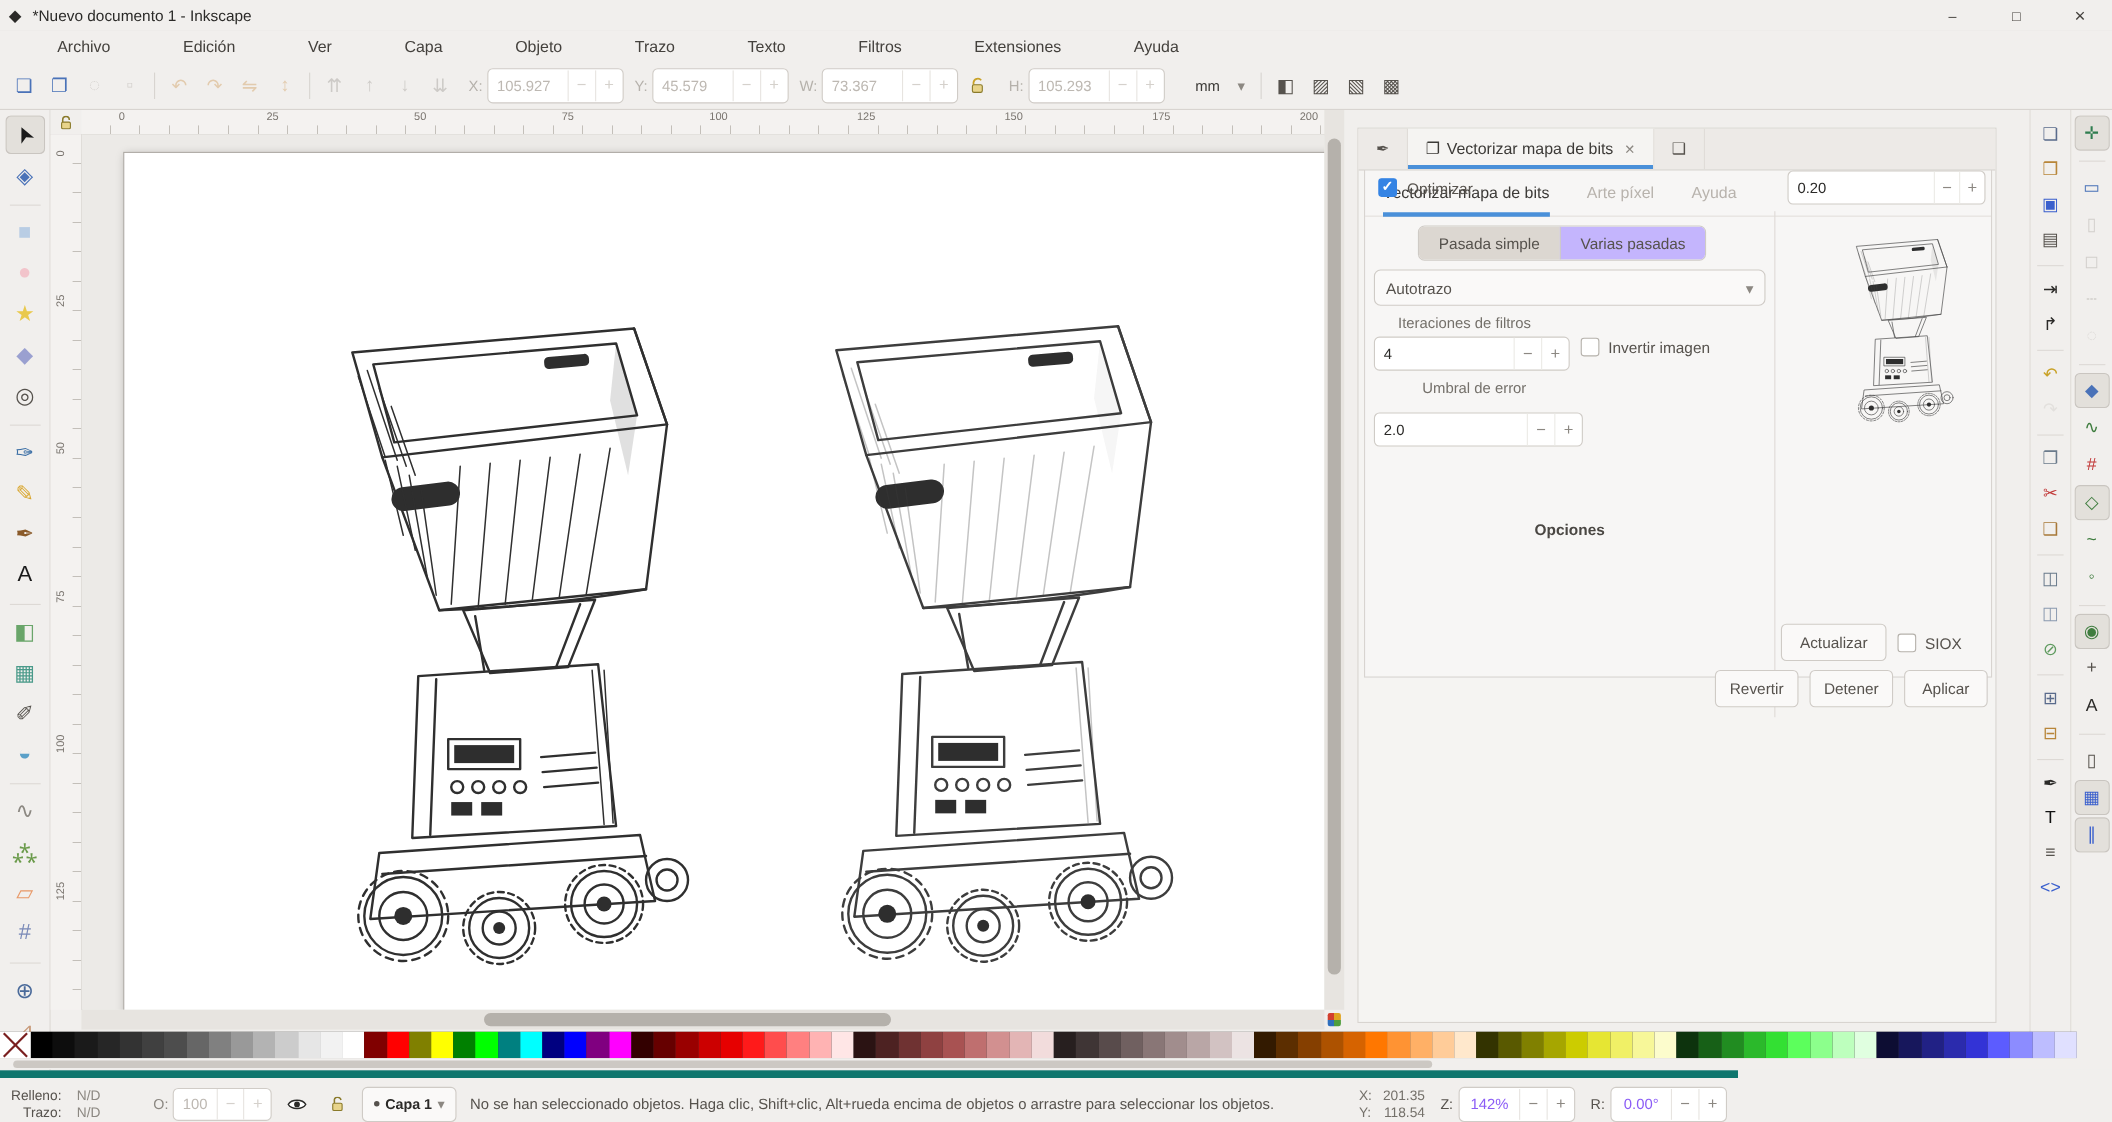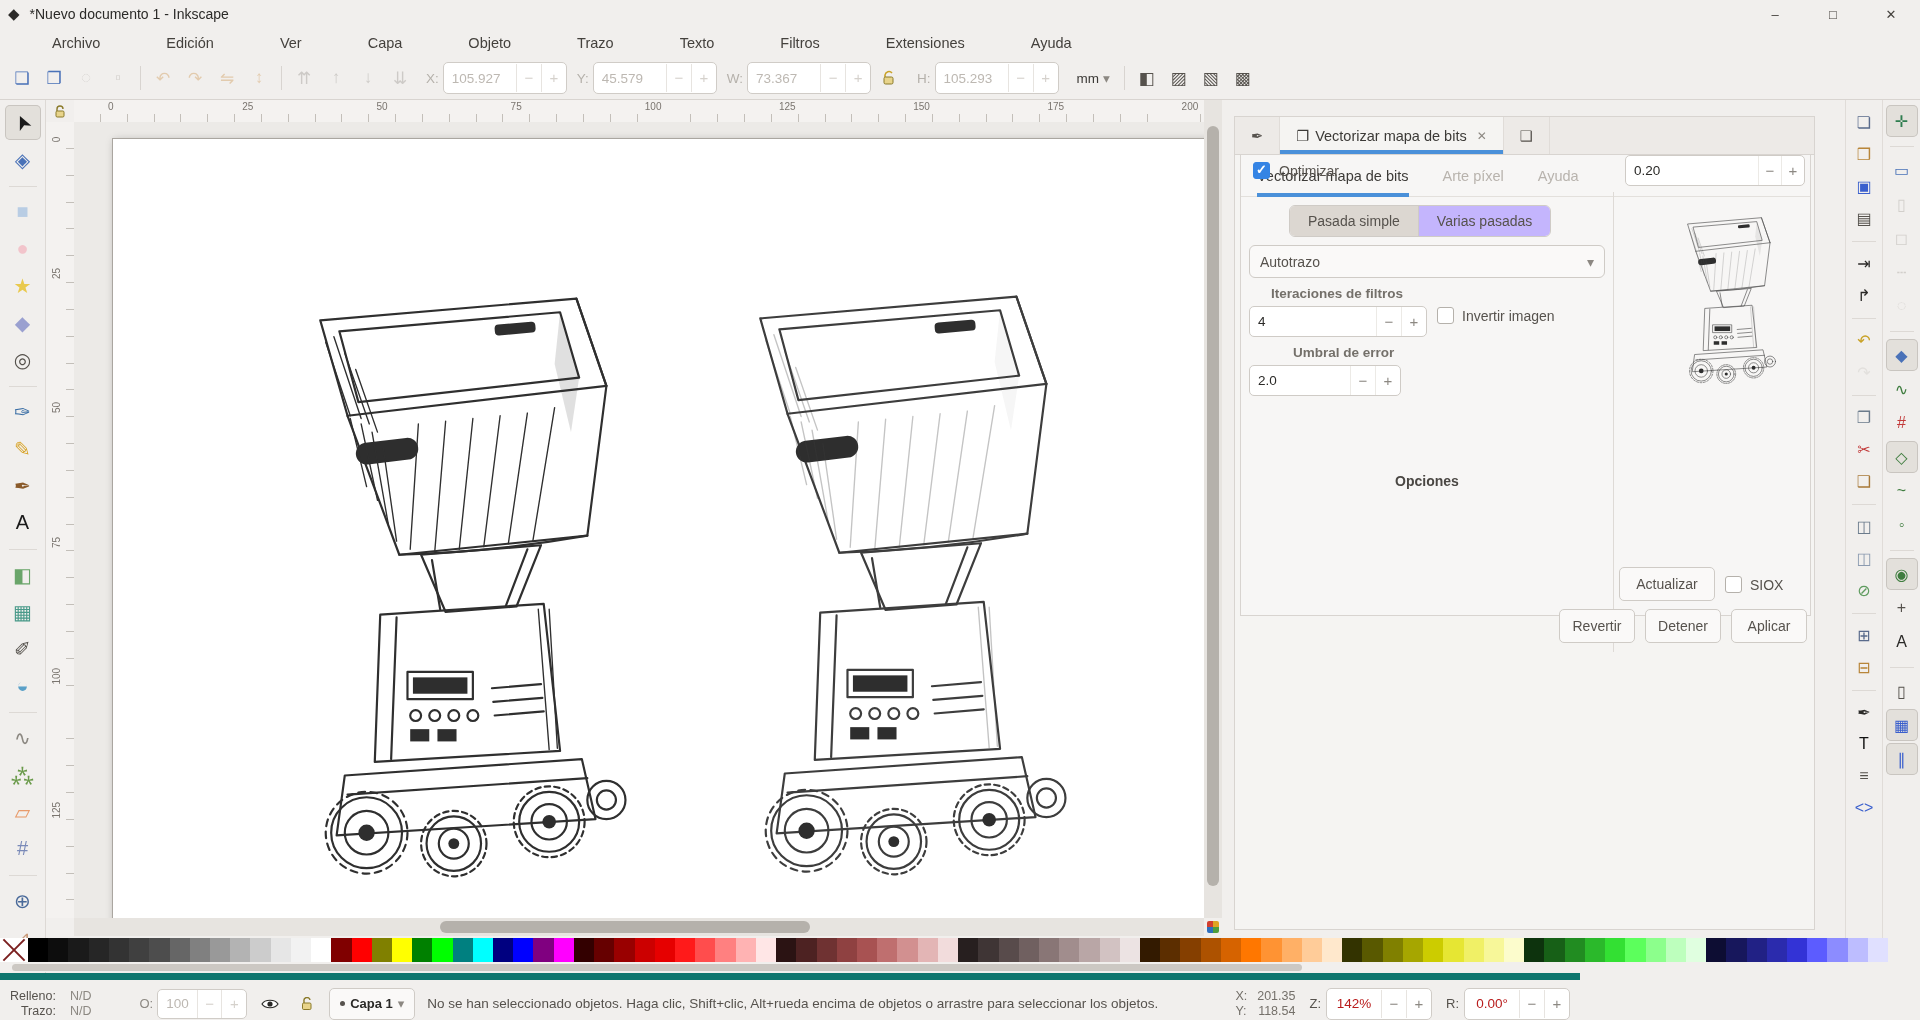--- a/index.html
+++ b/index.html
@@ -17,21 +17,21 @@
   #toolbar{left:0;top:57px;width:1920px;height:43px;background:#f1efed;border-bottom:1px solid #d8d4d0;display:flex;align-items:center;padding-left:6px;box-sizing:border-box;}
   .tbtn{width:32px;height:32px;border-radius:4px;display:flex;align-items:center;justify-content:center;font-size:17px;}
   .tbtn.sep{width:1px;height:24px;background:#d8d4d0;border-radius:0;margin:0 6px;}
   .disabled{opacity:.35;}
   .fldlab{font-size:13.5px;color:#b5b1ab;margin:0 4px 0 10px;}
   .spin{display:flex;align-items:center;height:30px;background:#fff;border:1px solid #d0ccc7;border-radius:5px;overflow:hidden;}
   .spin .val{flex:1;padding:0 8px;font-size:13.5px;color:#3c3a37;white-space:nowrap;}
   .spin .b{width:24px;text-align:center;color:#8c8882;font-size:15px;border-left:1px solid #e7e4e0;line-height:28px;}
   .spin.dim .val{color:#bdb8b2;}
   .spin.dim .b{color:#d5d1cc;}
-  .units{display:flex;align-items:center;gap:4px;margin-left:10px;font-size:13.5px;color:#3c3a37;padding:5px 8px;border-radius:4px;text-align:center;}
+  .units{display:flex;align-items:center;gap:16px;margin-left:20px;font-size:13.5px;color:#3c3a37;padding:5px 8px;border-radius:4px;text-align:center;}
   
   #toolbox{left:0;top:100px;width:46px;height:873px;background:#f1efed;border-right:1px solid #ddd9d5;display:flex;flex-direction:column;align-items:center;padding-top:4px;box-sizing:border-box;}
   .tool{width:36px;height:35px;border-radius:5px;display:flex;align-items:center;justify-content:center;font-size:20px;margin:1px 0;}
   .tool.active{background:#e3e0db;box-shadow:inset 0 0 0 1px #c9c5c0;}
   .tool.sep{height:7px;width:28px;border-bottom:1px solid #ddd9d5;border-radius:0;margin-bottom:6px;}
   [data-name="selector-tool"] [data-glyph]{display:inline-block;transform:rotate(-115deg);}
   
   #corner-lock{left:46px;top:100px;width:28px;height:22px;background:#f1efed;border-bottom:1px solid #c9c5c0;display:flex;align-items:center;justify-content:center;}
   #hruler{left:74px;top:100px;width:1130px;height:22px;background:#f4f2f0;border-bottom:1px solid #b5b1ab;background-image:repeating-linear-gradient(to right,transparent 0 25.9px,#c3bfb9 25.9px 26.84px);background-size:100% 8px;background-position:0 14px;background-repeat:no-repeat;}
   #hruler .rlabel{position:absolute;top:1px;font-size:10px;color:#7a756f;}
@@ -55,21 +55,21 @@
   #notebook{position:absolute;left:5px;top:37px;width:569px;height:460px;background:#f7f6f5;border:1px solid #d8d4d0;}
   #ntabs{position:absolute;left:0;top:0;width:100%;height:42px;display:flex;align-items:center;gap:34px;padding-left:16px;box-sizing:border-box;border-bottom:1px solid #e3e0dc;}
   .ntab{font-size:14.5px;color:#b8b3ad;height:42px;display:flex;align-items:center;}
   .ntab.active{color:#3c3a37;box-shadow:inset 0 -4px 0 #4a90d9;}
   .seg{position:absolute;left:48px;top:50px;display:flex;border:1px solid #cfcbc6;border-radius:6px;overflow:hidden;}
   .seg .opt{padding:7px 18px;font-size:14px;background:#c4b5fd;color:#56524d;}
   .seg .opt.active{background:#dcd7d1;}
   .seg .opt + .opt{border-left:1px solid #cfcbc6;}
   #autotrace{position:absolute;left:8px;top:90px;width:356px;height:33px;border:1px solid #cfcbc6;border-radius:6px;background:#faf9f8;display:flex;align-items:center;padding:0 10px;box-sizing:border-box;font-size:14px;color:#56524d;}
   #autotrace .arr{margin-left:auto;color:#8c8882;}
-  .grouplab{position:absolute;font-size:13.5px;color:#74706a;font-weight:bold;}
+  .grouplab{position:absolute;font-size:13.5px;color:#74706a;}
   .pspin{position:absolute;display:flex;align-items:center;background:#fff;border:1px solid #cfcbc6;border-radius:5px;height:31px;box-sizing:border-box;}
   .pspin .val{flex:1;padding:0 8px;font-size:13.5px;color:#2b2a28;}
   .pspin .b{width:24px;text-align:center;color:#8c8882;font-size:15px;border-left:1px solid #eceae6;line-height:29px;}
   .chk{width:17px;height:17px;border:1px solid #b5b1ab;border-radius:3px;background:#fff;box-sizing:border-box;flex:none;position:relative;}
   .chk.on{background:#3584e4;border-color:#3584e4;}
   .chk.on::after{content:"✓";position:absolute;left:2px;top:-1px;color:#fff;font-size:13px;font-weight:bold;}
   .chkrow{position:absolute;display:flex;align-items:center;gap:8px;font-size:14px;color:#56524d;}
   .btn{position:absolute;background:#faf9f8;border:1px solid #cfcbc6;border-radius:5px;font-size:14px;color:#56524d;display:flex;align-items:center;justify-content:center;box-sizing:border-box;}
   #formline{position:absolute;left:372px;top:37px;width:1px;height:460px;background:#dedad6;}
   #opt-heading{position:absolute;left:8px;top:318px;width:356px;text-align:center;font-weight:bold;font-size:14px;color:#4a4743;}
@@ -102,21 +102,21 @@
   #opacity{display:flex;align-items:center;margin-left:48px;gap:4px;}
   #opacity .spin{height:28px;width:88px;}
   .mini-ico{width:26px;height:26px;display:flex;align-items:center;justify-content:center;margin-left:10px;}
   #layerbtn{margin-left:10px;height:30px;border:1px solid #cfcbc6;border-radius:5px;background:#faf9f8;display:flex;align-items:center;gap:5px;padding:0 10px;font-size:13px;color:#2b2a28;font-weight:bold;}
   #layerbtn .dot{width:5px;height:5px;border-radius:50%;background:#56524d;}
   #status-msg{margin-left:12px;font-size:13.5px;color:#56524d;white-space:nowrap;overflow:hidden;max-width:880px;}
   #coords{margin-left:auto;display:grid;grid-template-columns:auto auto;column-gap:10px;row-gap:1px;font-size:12.5px;color:#74706a;}
   #coords .v{text-align:right;}
   .zr{display:flex;align-items:center;gap:5px;margin-left:14px;font-size:13px;color:#56524d;}
   .zr .spin{width:104px;height:30px;}
-  .zr .spin .val{text-align:center;color:#b91c1c;}
+  .zr .spin .val{text-align:center;color:#8b5cf6;}
   .zr:last-child{margin-right:10px;}
 </style>
 </head>
 <body>
 
 <div id="app" data-name="inkscape-window">
 
   <svg width="0" height="0" style="position:absolute">
     <defs>
       <symbol id="robot" viewBox="0 0 320 440">
@@ -444,21 +444,21 @@
         <span class="val">4</span>
         <span class="b" data-name="minus-button">−</span>
         <span class="b" data-name="plus-button">+</span>
       </div>
       <div class="chkrow" style="left:196px;top:152px" data-name="invert-image-row">
         <span class="chk" data-name="invert-image-checkbox"></span>
         <span>Invertir imagen</span>
       </div>
 
       <div class="grouplab" style="left:52px;top:190px" data-name="error-threshold-label">Umbral de error</div>
-      <div class="pspin" style="left:8px;top:210px;width:152px" data-name="error-threshold-spinbox">
+      <div class="pspin" style="left:8px;top:220px;width:190px" data-name="error-threshold-spinbox">
         <span class="val">2.0</span>
         <span class="b" data-name="minus-button">−</span>
         <span class="b" data-name="plus-button">+</span>
       </div>
 
       <div id="opt-heading" data-name="options-heading">Opciones</div>
         <div class="optrow" data-name="option-row">
           <span class="chk on" data-name="option-checkbox"></span>
           <span class="lab">Optimizar</span>
           <span class="pspin2" data-name="option-spinbox">

